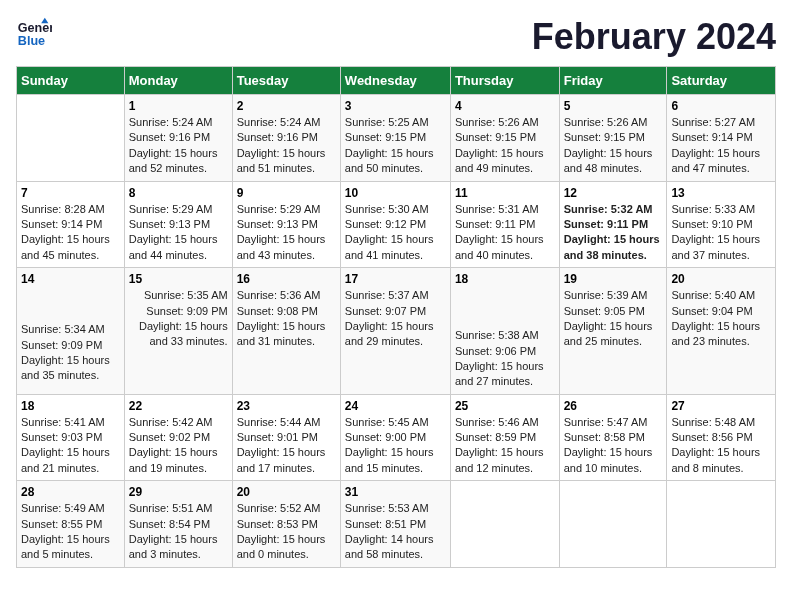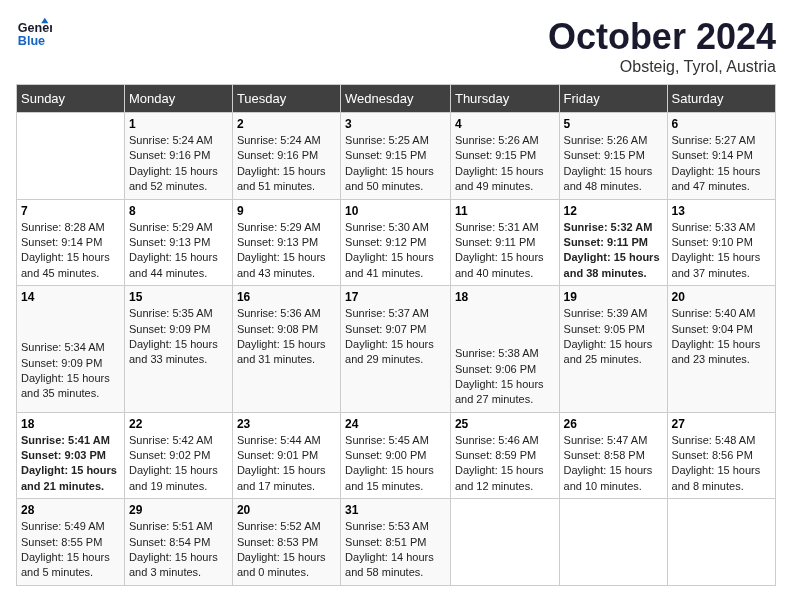--- a/index.html
+++ b/index.html
@@ -34,26 +34,26 @@
     .subtitle {
       font-size: 16px;
       color: #333;
     }
     table {
       width: 100%;
       border-collapse: collapse;
       font-size: 11px;
     }
     thead tr th {
-      background-color: #404040;
+      background-color: #15803d;
       color: #fff;
       padding: 6px 4px;
       text-align: left;
       font-size: 13px;
-      font-weight: normal;
+      font-weight: bold;
       border: 1px solid #ccc;
     }
     tbody tr td {
       border: 1px solid #ccc;
       padding: 4px 4px;
       vertical-align: top;
       width: 113px;
       min-height: 80px;
     }
     tbody tr:nth-child(odd) td {
@@ -80,22 +80,21 @@
 
 <div class="header-area">
   <div class="logo">
     <svg class="logo-icon" viewBox="0 0 40 40">
       <text x="2" y="18" font-size="14" font-weight="bold" fill="#1a1a2e">General</text>
       <text x="2" y="32" font-size="14" font-weight="bold" fill="#1565c0">Blue</text>
       <polygon points="28,8 36,8 32,2" fill="#1565c0"></polygon>
     </svg>
   </div>
   <div class="title-area">
-    <div class="main-title">October 2024</div>
-    <div class="subtitle">Obsteig, Tyrol, Austria</div>
+    <div class="main-title">February 2024</div>
   </div>
 </div>
 
 <table>
   <thead>
     <tr>
     <th>Sunday</th>
         <th>Monday</th>
         <th>Tuesday</th>
         <th>Wednesday</th>
@@ -204,21 +203,21 @@
       <tr>
         <td>
           <span class="day-number">14</span>
           <div class="day-info" style="white-space: pre-line; margin-top: 36px;">Sunrise: 5:34 AM
 Sunset: 9:09 PM
 Daylight: 15 hours
 and 35 minutes.</div>
         </td>
         <td>
           <span class="day-number">15</span>
-          <div class="day-info" style="white-space: pre-line;">Sunrise: 5:35 AM
+          <div class="day-info" style="white-space: pre-line; text-align: right;">Sunrise: 5:35 AM
 Sunset: 9:09 PM
 Daylight: 15 hours
 and 33 minutes.</div>
         </td>
         <td>
           <span class="day-number">16</span>
           <div class="day-info" style="white-space: pre-line;">Sunrise: 5:36 AM
 Sunset: 9:08 PM
 Daylight: 15 hours
 and 31 minutes.</div>
@@ -248,21 +247,21 @@
           <span class="day-number">20</span>
           <div class="day-info" style="white-space: pre-line;">Sunrise: 5:40 AM
 Sunset: 9:04 PM
 Daylight: 15 hours
 and 23 minutes.</div>
         </td>
       </tr>
       <tr>
         <td>
           <span class="day-number">18</span>
-          <div class="day-info" style="white-space: pre-line; font-weight: bold;">Sunrise: 5:41 AM
+          <div class="day-info" style="white-space: pre-line;">Sunrise: 5:41 AM
 Sunset: 9:03 PM
 Daylight: 15 hours
 and 21 minutes.</div>
         </td>
         <td>
           <span class="day-number">22</span>
           <div class="day-info" style="white-space: pre-line;">Sunrise: 5:42 AM
 Sunset: 9:02 PM
 Daylight: 15 hours
 and 19 minutes.</div>

